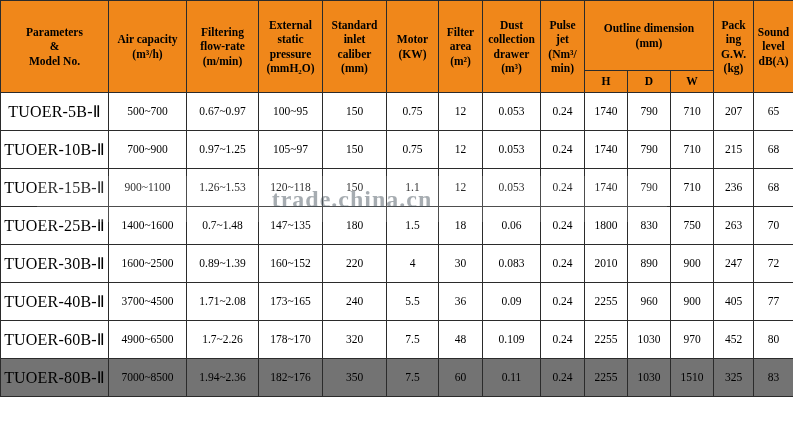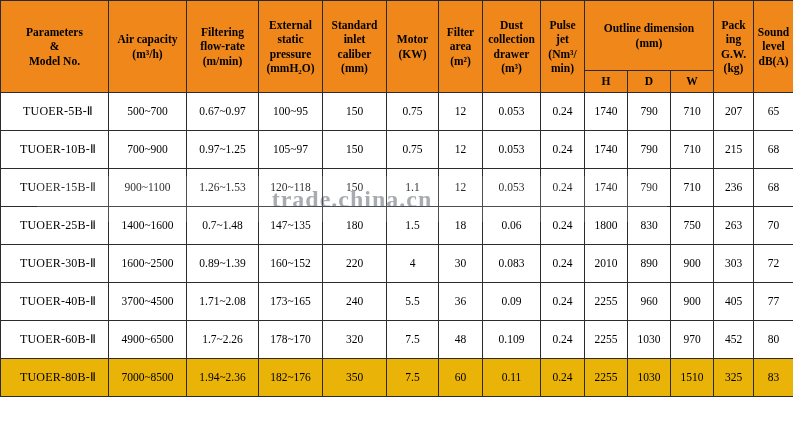--- a/index.html
+++ b/index.html
@@ -37,26 +37,25 @@
   }
   thead th.sub {
     height: 22px;
   }
   tbody td {
     height: 38px;
     background: #ffffff;
   }
   tbody td.model {
     font-weight: normal;
-    font-size: 12px;
+    font-size: 16px;
     letter-spacing: 0.2px;
-    padding-left: 8px;
   }
   tbody tr.highlight td {
-    background: #eab308;
+    background: #737373;
     color: #000000;
   }
   .hdr-line { display: block; }
 
   
   #watermark {
     position: absolute;
     left: 0; top: 176px;
     width: 667px; height: 46px;
     display: flex;
@@ -245,21 +244,21 @@
         <td>0.89~1.39</td>
         <td>160~152</td>
         <td>220</td>
         <td>4</td>
         <td>30</td>
         <td>0.083</td>
         <td>0.24</td>
         <td>2010</td>
         <td>890</td>
         <td>900</td>
-        <td>303</td>
+        <td>247</td>
         <td>72</td>
       </tr>
       <tr>
         <td class="model">TUOER-40B-Ⅱ</td>
         <td>3700~4500</td>
         <td>1.71~2.08</td>
         <td>173~165</td>
         <td>240</td>
         <td>5.5</td>
         <td>36</td>

